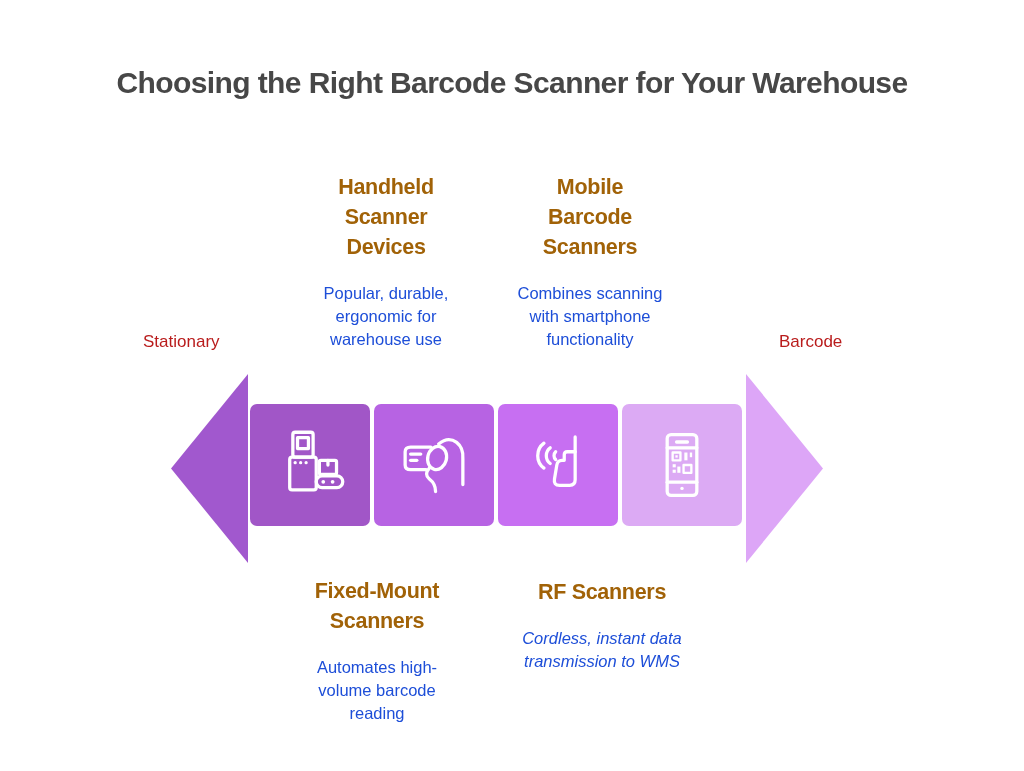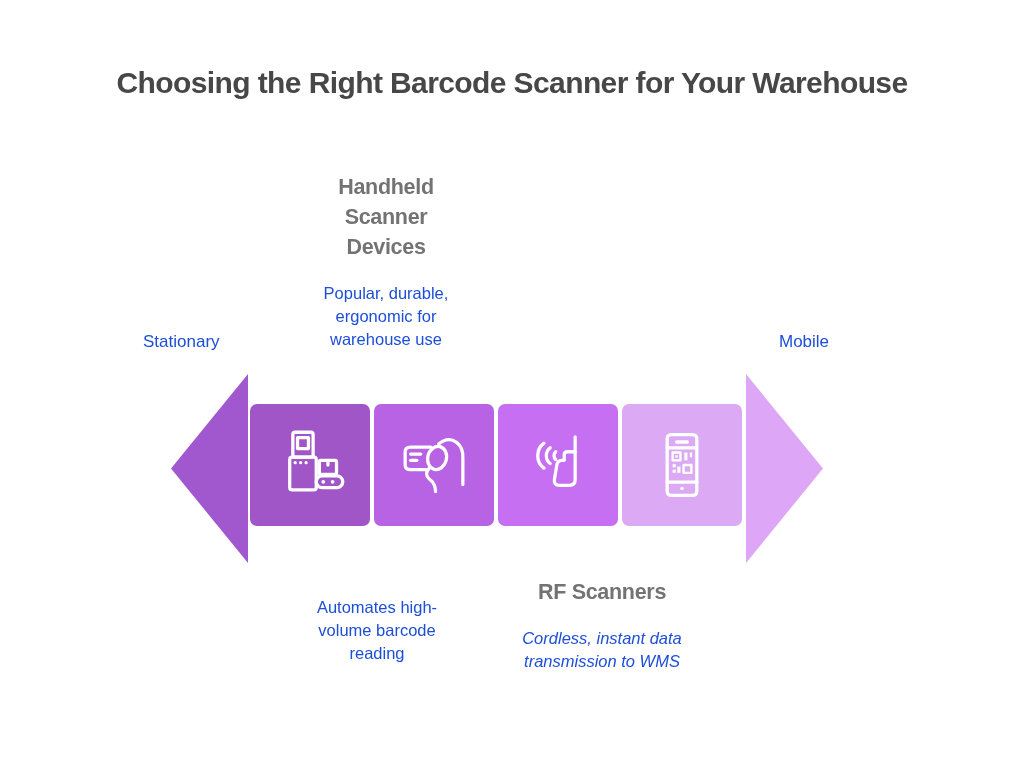--- a/index.html
+++ b/index.html
@@ -26,21 +26,21 @@
     position: absolute;
     width: 220px;
     text-align: center;
   }
   .label-block h2 {
     margin: 0 auto;
     font-size: 21.5px;
     line-height: 30px;
     font-weight: bold;
     letter-spacing: -0.3px;
-    color: #737373;
+    color: #a16207;
   }
   .label-block p {
     margin: 20px auto 0 auto;
     font-size: 16.5px;
     line-height: 23px;
     color: #1d4ed8;
   }
   .lb-handheld { left: 276px; top: 172px; }
   .lb-handheld h2 { max-width: 125px; }
   .lb-handheld p  { max-width: 155px; }
@@ -51,21 +51,21 @@
   .lb-fixed h2 { max-width: 170px; }
   .lb-fixed p  { max-width: 150px; }
   .lb-rf { left: 492px; top: 577px; }
   .lb-rf h2 { max-width: 210px; text-align: center; }
   .lb-rf p  { max-width: 165px; font-style: italic; }
 
   .axis-label {
     position: absolute;
     top: 332px;
     font-size: 17px;
-    color: #1d4ed8;
+    color: #b91c1c;
   }
   .axis-left  { left: 143px; }
   .axis-right { left: 779px; }
 
   .arrow-head {
     position: absolute;
     top: 374px;
     width: 77px;
     height: 189px;
   }
@@ -95,23 +95,27 @@
 <body>
 
 <div class="canvas">
 
   <h1 class="page-title">Choosing the Right Barcode Scanner for Your Warehouse</h1>
 
   <div class="label-block lb-handheld">
     <h2>Handheld Scanner Devices</h2>
     <p>Popular, durable, ergonomic for warehouse use</p>
   </div>
+  <div class="label-block lb-mobile">
+    <h2>Mobile Barcode Scanners</h2>
+    <p>Combines scanning with smartphone functionality</p>
+  </div>
 
   <div class="axis-label axis-left">Stationary</div>
-  <div class="axis-label axis-right">Mobile</div>
+  <div class="axis-label axis-right">Barcode</div>
 
   <div class="arrow-head arrow-left" style="background-color: rgb(161, 88, 206);"></div>
   <div class="arrow-head arrow-right" style="background-color: rgb(221, 166, 247);"></div>
 
   <div class="tile tile-0" style="background-color: rgb(161, 86, 199);">
     <svg viewBox="0 0 100 100">
       <g class="icon-stroke">
         <rect x="28" y="8" width="26" height="32" rx="3"></rect>
         <rect x="34" y="15" width="14" height="14"></rect>
         <rect x="24" y="40" width="34" height="42" rx="3"></rect>
@@ -172,20 +176,21 @@
         <rect x="60" y="34" width="3" height="6"></rect>
         <rect x="38" y="49" width="4" height="4"></rect>
         <rect x="44" y="52" width="4" height="8"></rect>
         <rect x="38" y="56" width="4" height="4"></rect>
         <circle cx="50" cy="80" r="2.2"></circle>
       </g>
     </svg>
   </div>
 
   <div class="label-block lb-fixed">
+    <h2>Fixed-Mount Scanners</h2>
     <p>Automates high-volume barcode reading</p>
   </div>
   <div class="label-block lb-rf">
     <h2>RF Scanners</h2>
     <p>Cordless, instant data transmission to WMS</p>
   </div>
 
 </div>
 
 </body></html>

